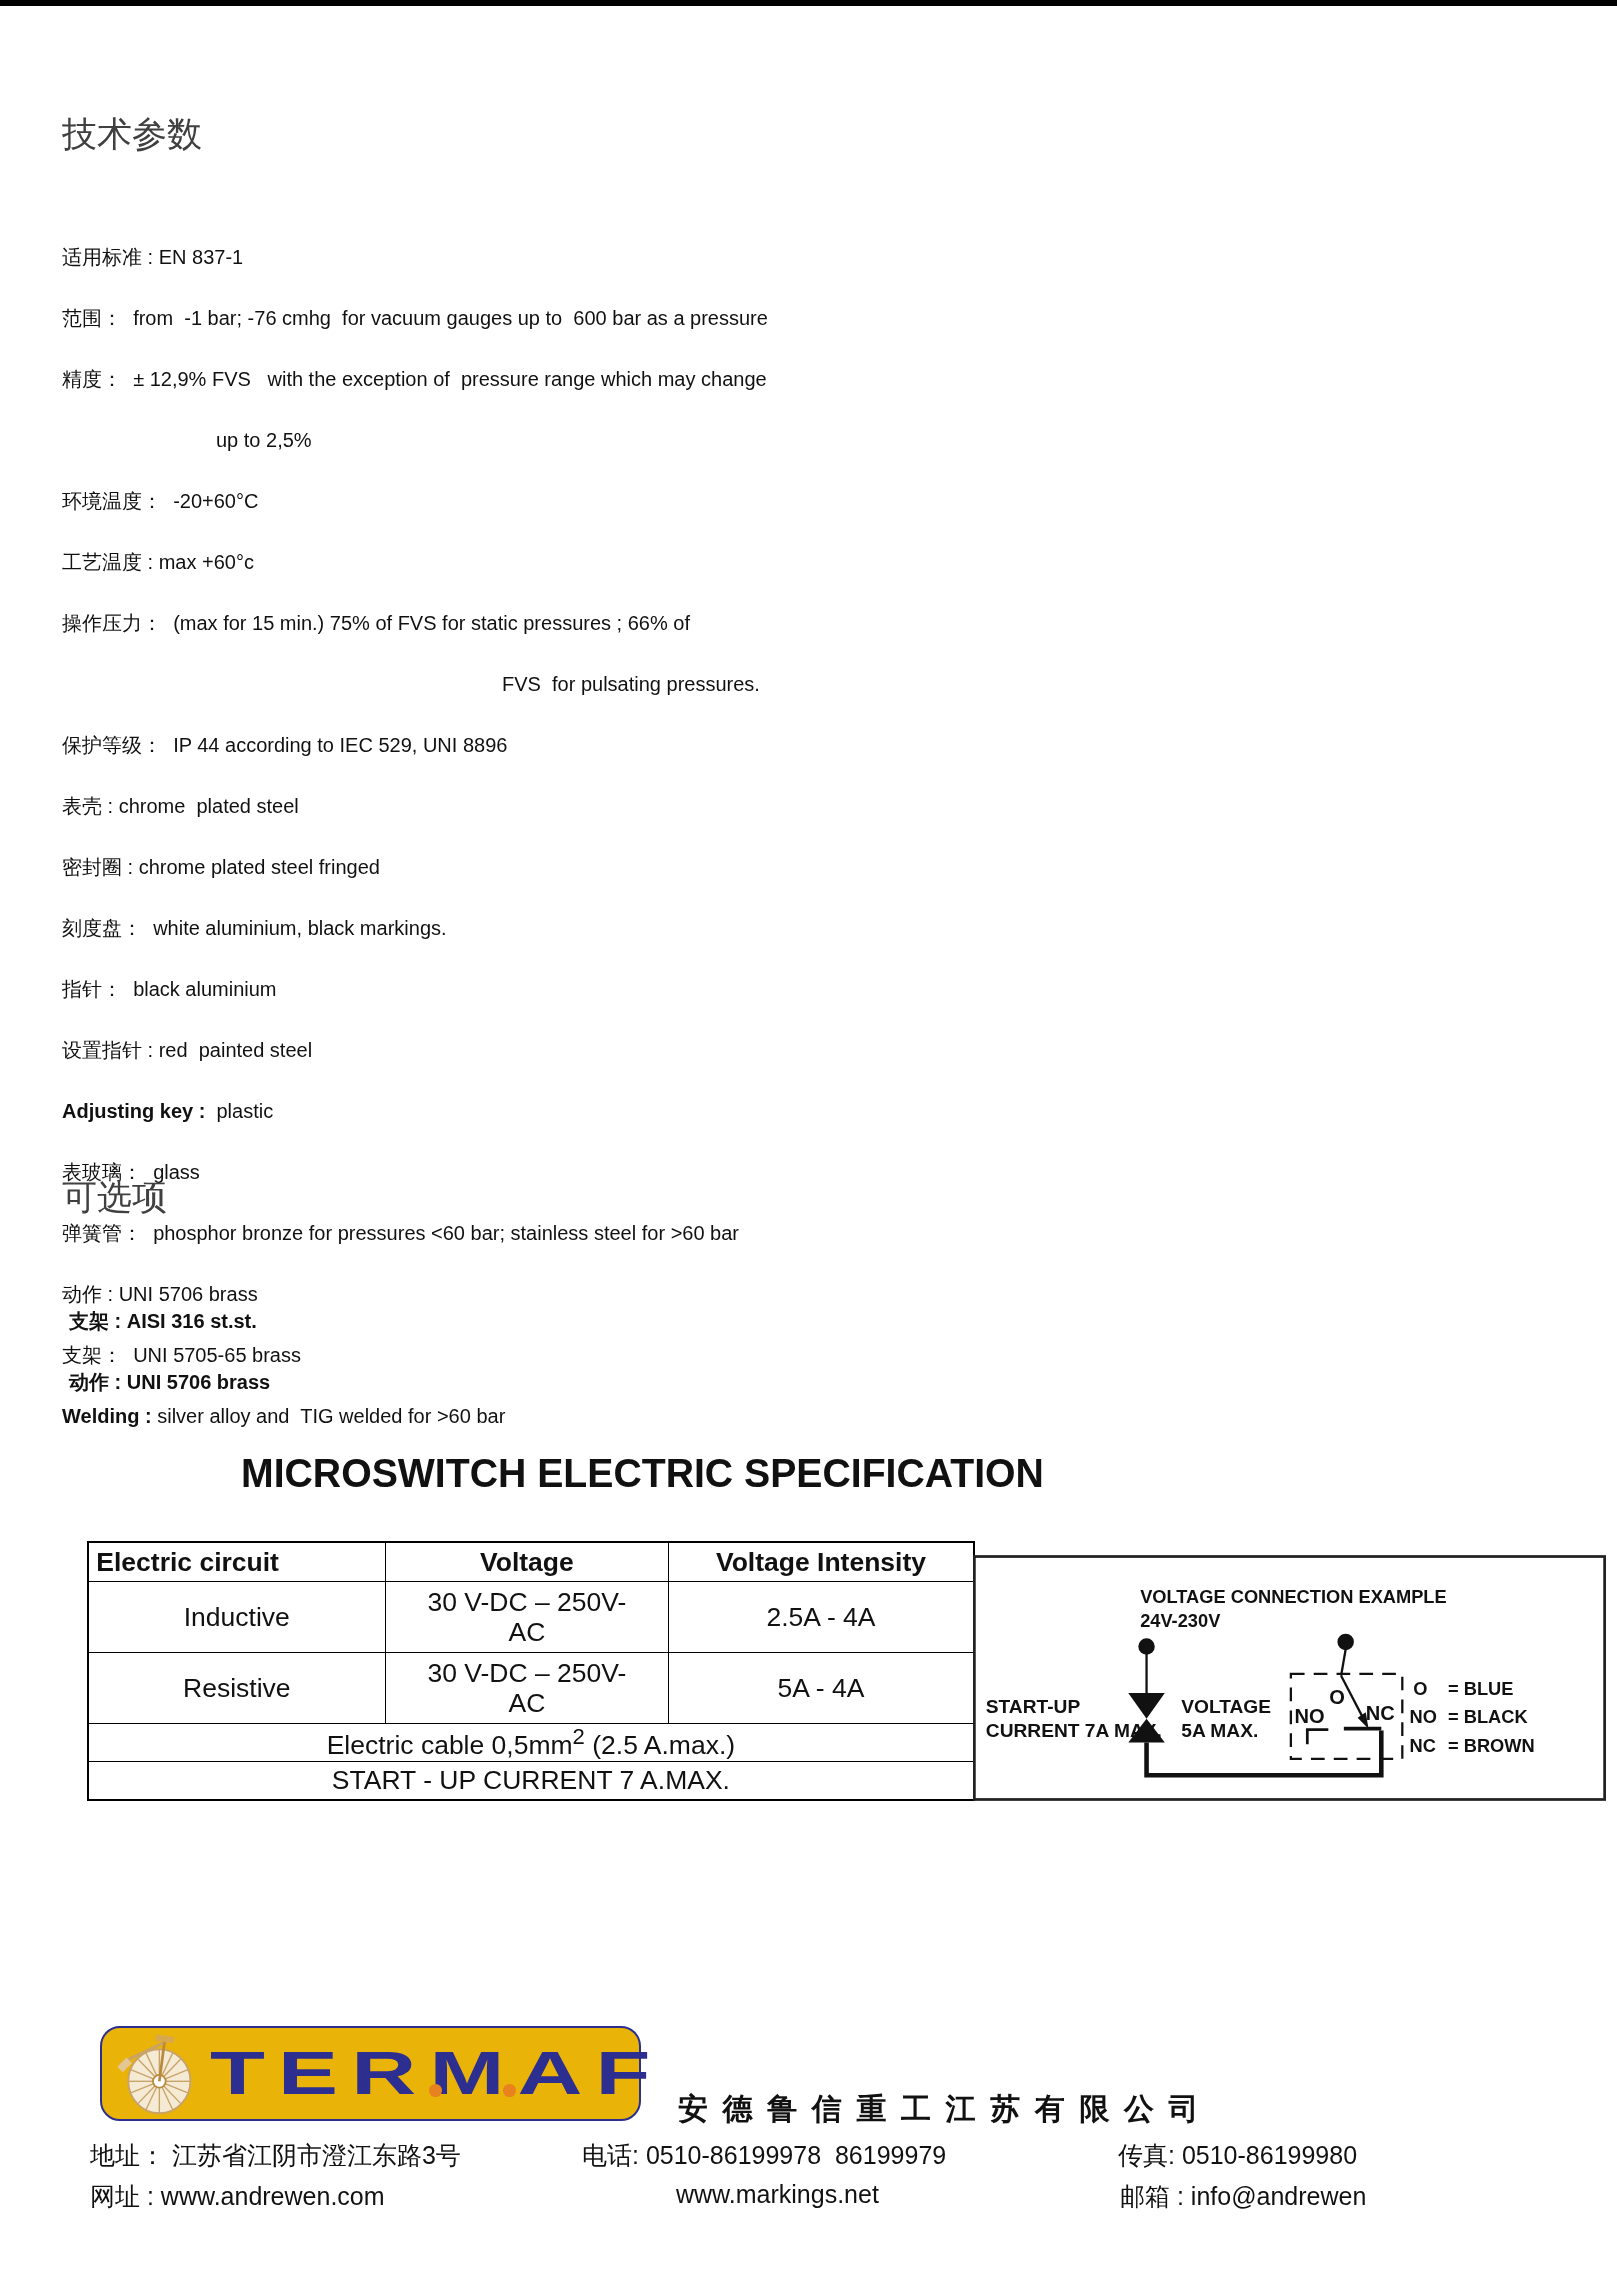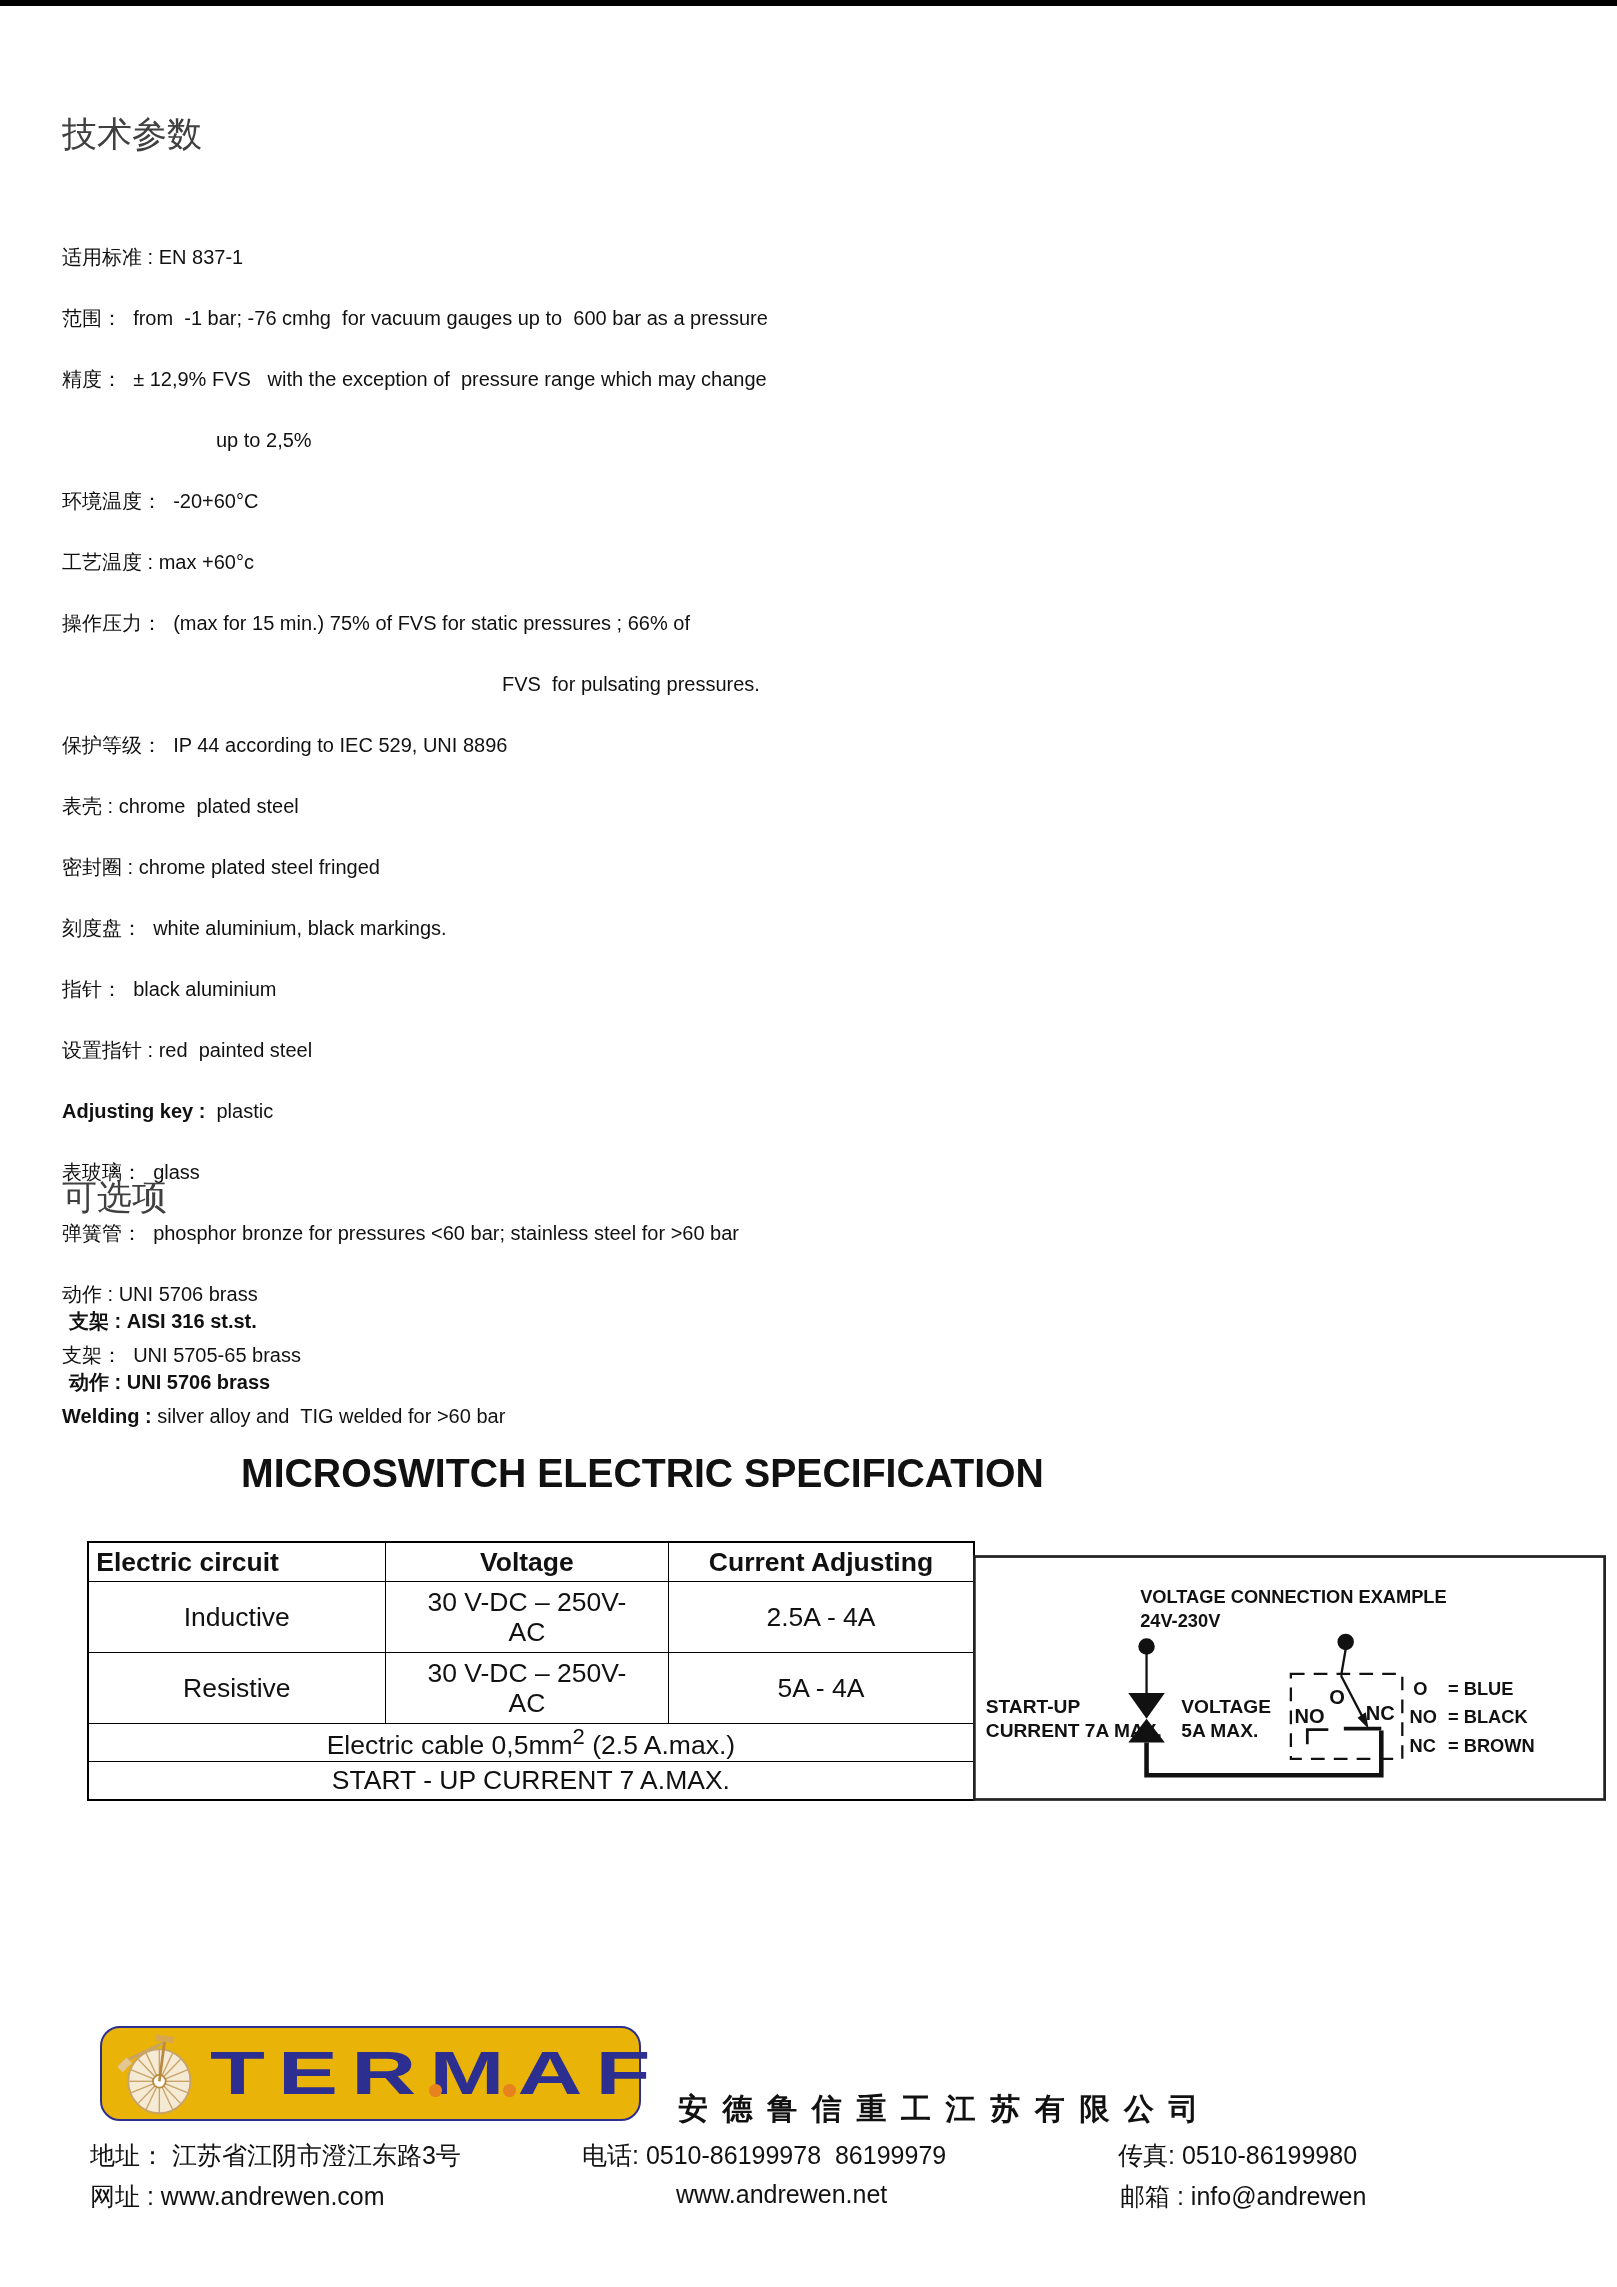--- a/index.html
+++ b/index.html
@@ -82,21 +82,21 @@
     <div class="spec-line"><span class="lab">动作 : </span><span class="val">UNI 5706 brass</span></div>
   </div>
 
   <div class="ms-title">MICROSWITCH ELECTRIC SPECIFICATION</div>
 
   <table class="spec">
     <tbody>
         <tr>
       <th class="c1">Electric circuit</th>
       <th class="c2">Voltage</th>
-      <th class="c3">Current Adjusting</th>
+      <th class="c3">Voltage Intensity</th>
     </tr>
     <tr>
       <td class="rowc">Inductive</td>
       <td class="rowc"><span class="wrapnarrow">30 V-DC – 250V-AC</span></td>
       <td class="rowc">2.5A - 4A</td>
     </tr>
     <tr>
       <td class="rowc">Resistive</td>
       <td class="rowc"><span class="wrapnarrow">30 V-DC – 250V-AC</span></td>
       <td class="rowc">5A - 4A</td>
@@ -176,16 +176,16 @@
   <div class="logo-dot" style="left:429px;top:2084px;"></div>
   <div class="logo-dot" style="left:503px;top:2084px;"></div>
 
   <div class="company">安德鲁信重工江苏有限公司</div>
 
   <div class="frow" style="left:90px;top:2139px;"><span class="lab">地址： </span><span class="val">江苏省江阴市澄江东路3号</span></div>
   <div class="frow" style="left:582px;top:2139px;"><span class="lab">电话: </span><span class="val">0510-86199978  86199979</span></div>
   <div class="frow" style="left:1118px;top:2139px;"><span class="lab">传真: </span><span class="val">0510-86199980</span></div>
 
   <div class="frow" style="left:90px;top:2180px;"><span class="lab">网址 : </span><span class="val">www.andrewen.com</span></div>
-  <div class="frow" style="left:676px;top:2180px;"><span class="val">www.andrewen.net</span></div>
+  <div class="frow" style="left:676px;top:2180px;"><span class="val">www.markings.net</span></div>
   <div class="frow" style="left:1120px;top:2180px;"><span class="lab">邮箱 : </span><span class="val">info@andrewen</span></div>
 </div>
 
 
 </body></html>

